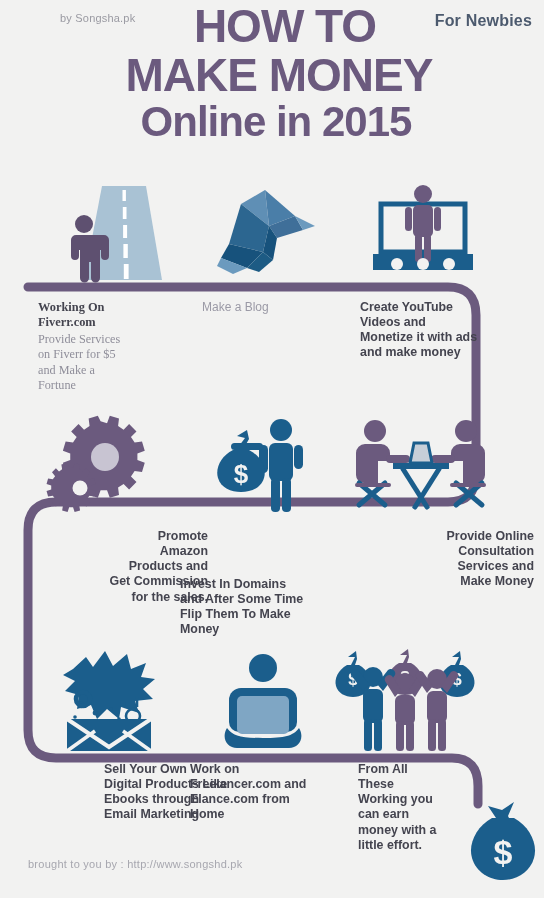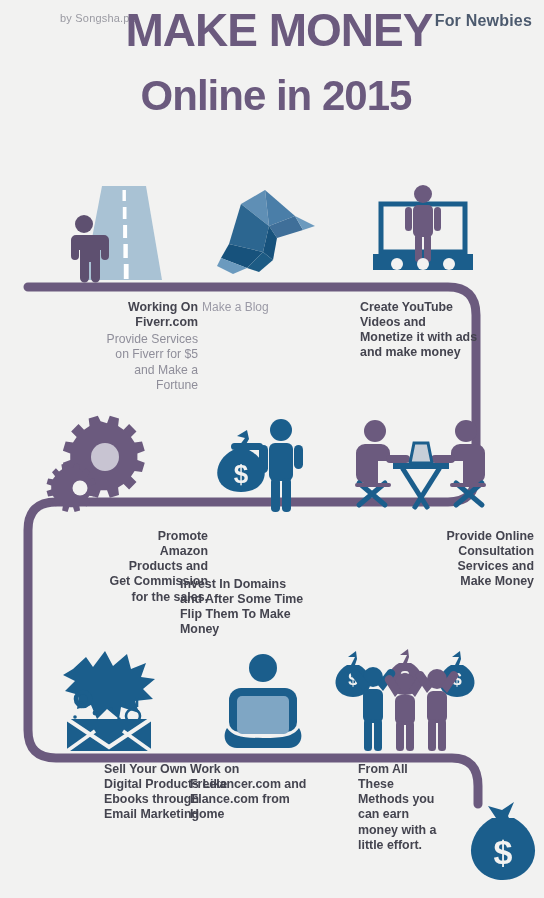--- a/index.html
+++ b/index.html
@@ -21,56 +21,57 @@
     position:absolute;right:12px;top:12px;
     font-size:16px;color:#4c5a6e;font-weight:700;letter-spacing:.2px;padding-left:39px;
   }
   .title{
     position:absolute;left:0;right:0;top:4px;
     text-align:center;color:#6b5a7e;
     line-height:.98;
   }
   .t1{font-size:46px;font-weight:700;letter-spacing:-1px;display:block;padding-left:26px;}
   .t2{font-size:46px;font-weight:700;letter-spacing:-1px;display:block;margin-top:4px;padding-left:14px;}
-  .t3{font-size:42px;font-weight:700;letter-spacing:-1px;display:block;margin-top:22px;padding-left:8px;}
+  .t3{font-size:42px;font-weight:700;letter-spacing:-1px;display:block;margin-top:3px;padding-left:8px;}
 
   
   .path-svg{position:absolute;left:0;top:0;width:544px;height:898px;pointer-events:none;}
 
   
   .icon-row{position:absolute;left:0;width:544px;height:112px;}
   .icon-cell{position:absolute;width:150px;height:112px;display:flex;align-items:flex-end;justify-content:center;}
   .text-row{position:absolute;left:0;width:544px;}
   .text-cell{position:absolute;width:160px;}
 
   .lbl-head{
     font-size:12px;color:#9b9aa6;line-height:1.22;margin:0 0 1px 0;font-weight:400;
   }
   .lbl-main{
     font-size:12.4px;color:#44444f;line-height:1.22;font-weight:700;margin:0;
   }
   .lbl-sub{
     font-size:12.2px;color:#8f8e9a;line-height:1.24;font-weight:400;margin:2px 0 0 0;
   }
-  .c-center{text-align:right;}
+  .c-center{text-align:left;font-family:Liberation Serif, serif;}
 
   .footer{
     position:absolute;left:28px;bottom:28px;
     font-size:11px;color:#a7a7af;letter-spacing:.25px;
   }
   svg{display:block;overflow:visible;}
 </style>
 </head>
 <body>
 
 <div class="stage">
 
   <div class="byline">by Songsha.pk</div>
   <div class="fornewbies">For Newbies</div>
   <div class="title">
+    <span class="t1">HOW TO</span>
     <span class="t2">MAKE MONEY</span>
     <span class="t3">Online in 2015</span>
   </div>
 
   <svg class="path-svg" viewBox="0 0 544 898">
 
     <path d="M 28 287 H 448 Q 476 287 476 315 V 474 Q 476 502 448 502 H 56 Q 28 502 28 530 V 730 Q 28 758 56 758 H 452 Q 478 758 478 786 V 804" fill="none" stroke="#6b5a7e" stroke-width="9" stroke-linecap="round"></path>
   </svg>
 
   <div class="icon-row" style="top:170px;">
@@ -322,29 +323,30 @@
     </div>
     <div class="text-cell" style="left:190px;width:160px;">
       <p class="lbl-main" style="white-space: pre-line;">Work on
 Freelancer.com and
 Elance.com from
 Home</p>
     </div>
     <div class="text-cell" style="left:358px;width:120px;">
       <p class="lbl-main" style="white-space: pre-line;">From All
 These
-Methods you
+Working you
 can earn
 money with a
 little effort.</p>
     </div>
   </div>
 
   <div style="position:absolute;left:470px;top:800px;">
     <svg width="66" height="84" viewBox="0 0 66 84">
       <path d="M26 18 l-8 -12 14 4 12 -8 -6 14 2 4z" fill="#1b5e8c"></path>
       <path d="M22 18 c-16 9 -24 26 -20 40 4 14 17 22 31 22 14 0 27-8 31-22 4-14 -4-31 -20-40z" fill="#1b5e8c"></path>
       <text x="33" y="64" font-family="Liberation Sans, sans-serif" font-size="34" font-weight="700" fill="#f2f2f1" text-anchor="middle">$</text>
     </svg>
   </div>
 
+  <div class="footer">brought to you by : http://www.songshd.pk</div>
 
 </div>
 
 </body></html>

